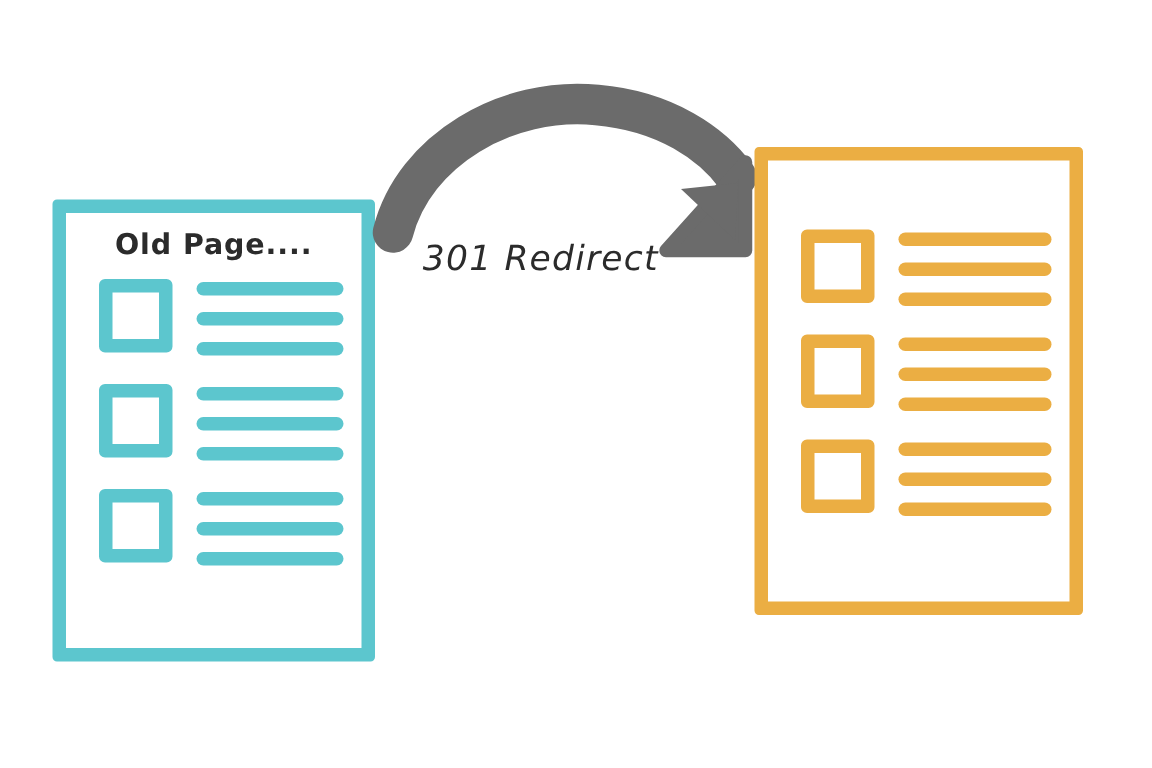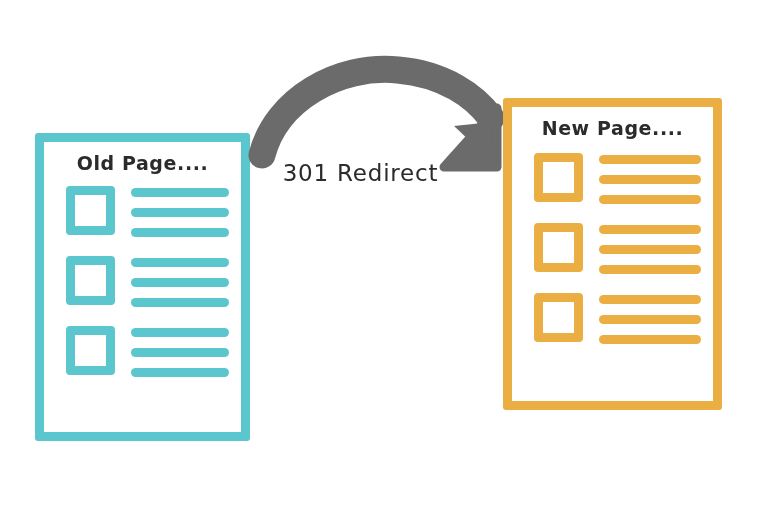--- a/index.html
+++ b/index.html
@@ -126,20 +126,21 @@
     left: 258px;
     top: 160px;
     width: 205px;
     text-align: center;
     font-family: "DejaVu Sans", sans-serif;
     font-size: 23px;
     font-weight: 500;
     letter-spacing: 0.8px;
     color: #2b2b2b;
     white-space: nowrap;
+    font-style: italic;
   }
 </style>
 </head>
 <body>
 
 <div id="canvas">
 
   <div id="old-page" class="page-card">
     <div class="page-title">Old Page....</div>
 
@@ -186,21 +187,20 @@
                L 249 119
                L 196 119
                Z" fill="#6b6b6b" stroke="#6b6b6b" stroke-width="9" stroke-linejoin="round"></path>
       <path d="M 206 78 L 244 74 L 242 112 Z" fill="#6b6b6b"></path>
     </svg>
   </div>
 
   <div id="redirect-label">301 Redirect</div>
 
   <div id="new-page" class="page-card">
-    <div class="page-title">New Page....</div>
 
     <div class="rows">
 
       <div class="row">
         <div class="checkbox"></div>
         <div class="lines">
           <div class="line"></div>
           <div class="line"></div>
           <div class="line"></div>
         </div>

